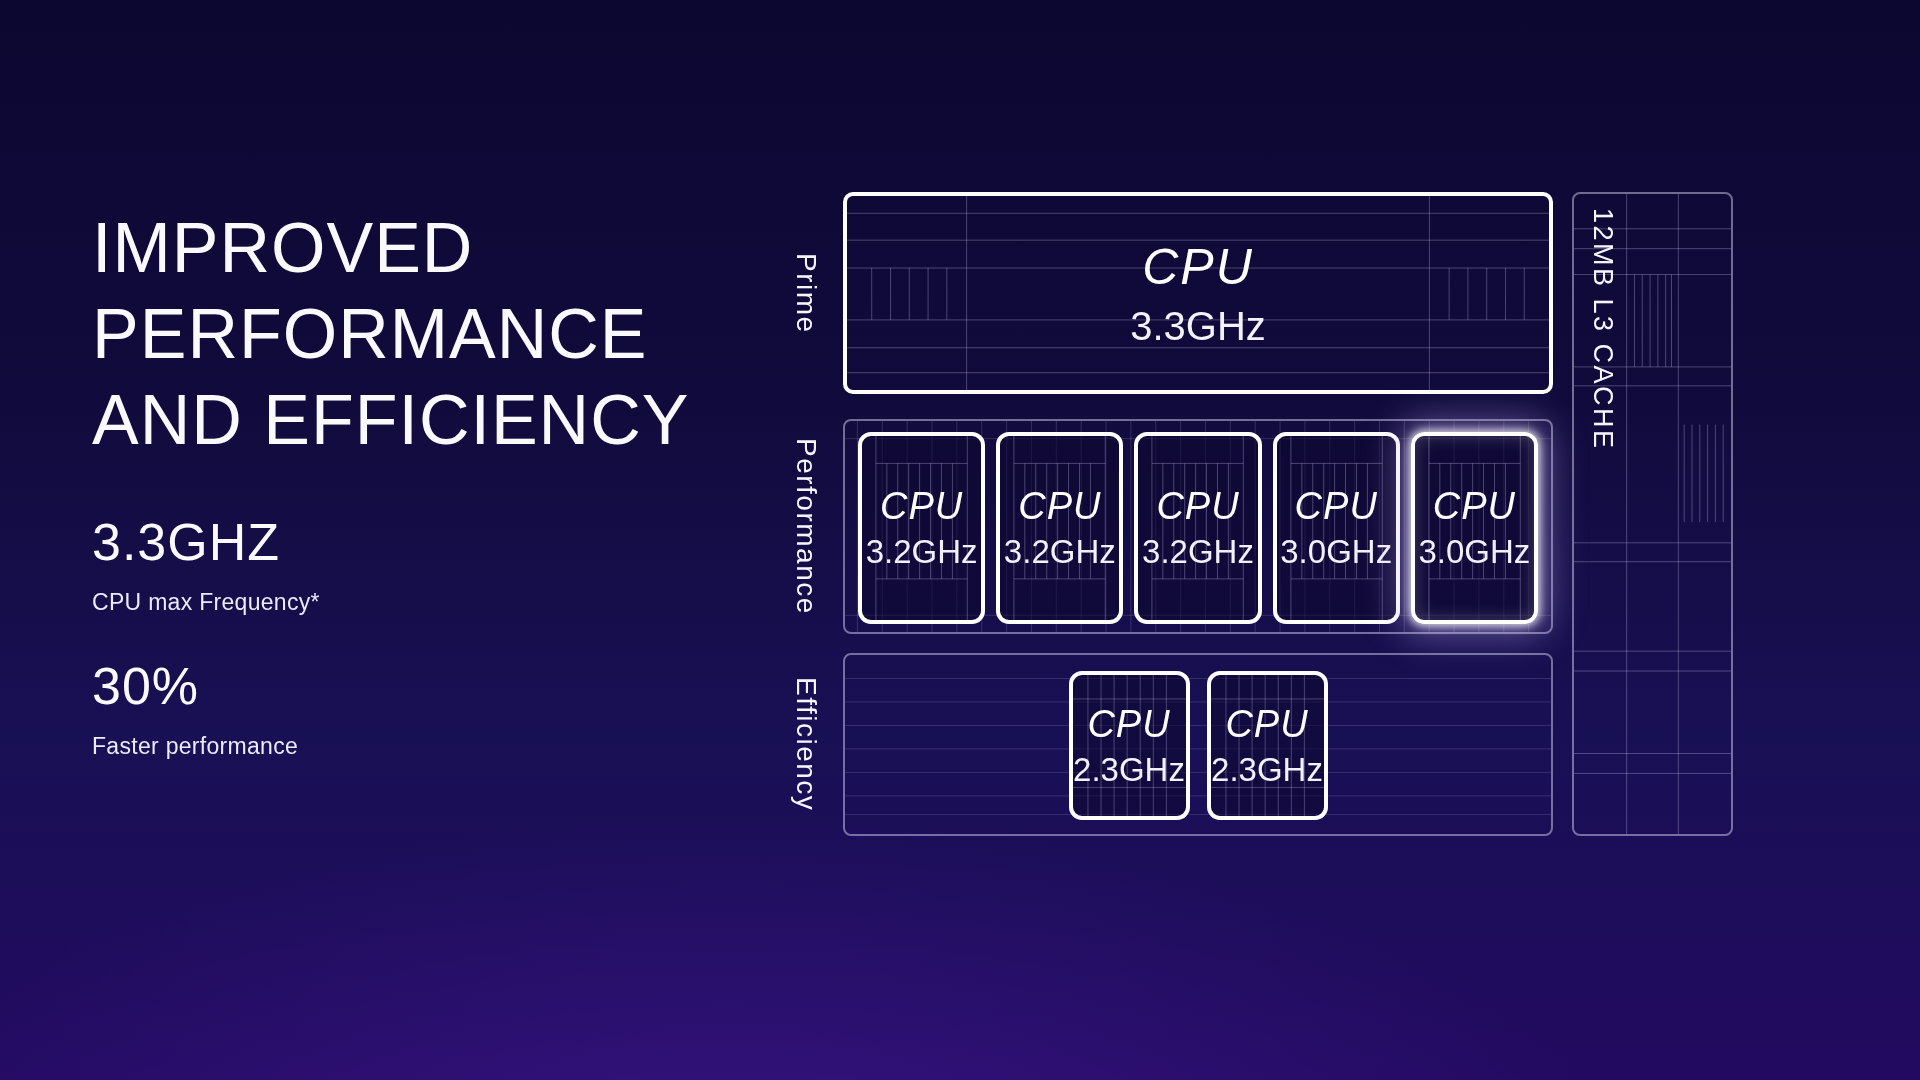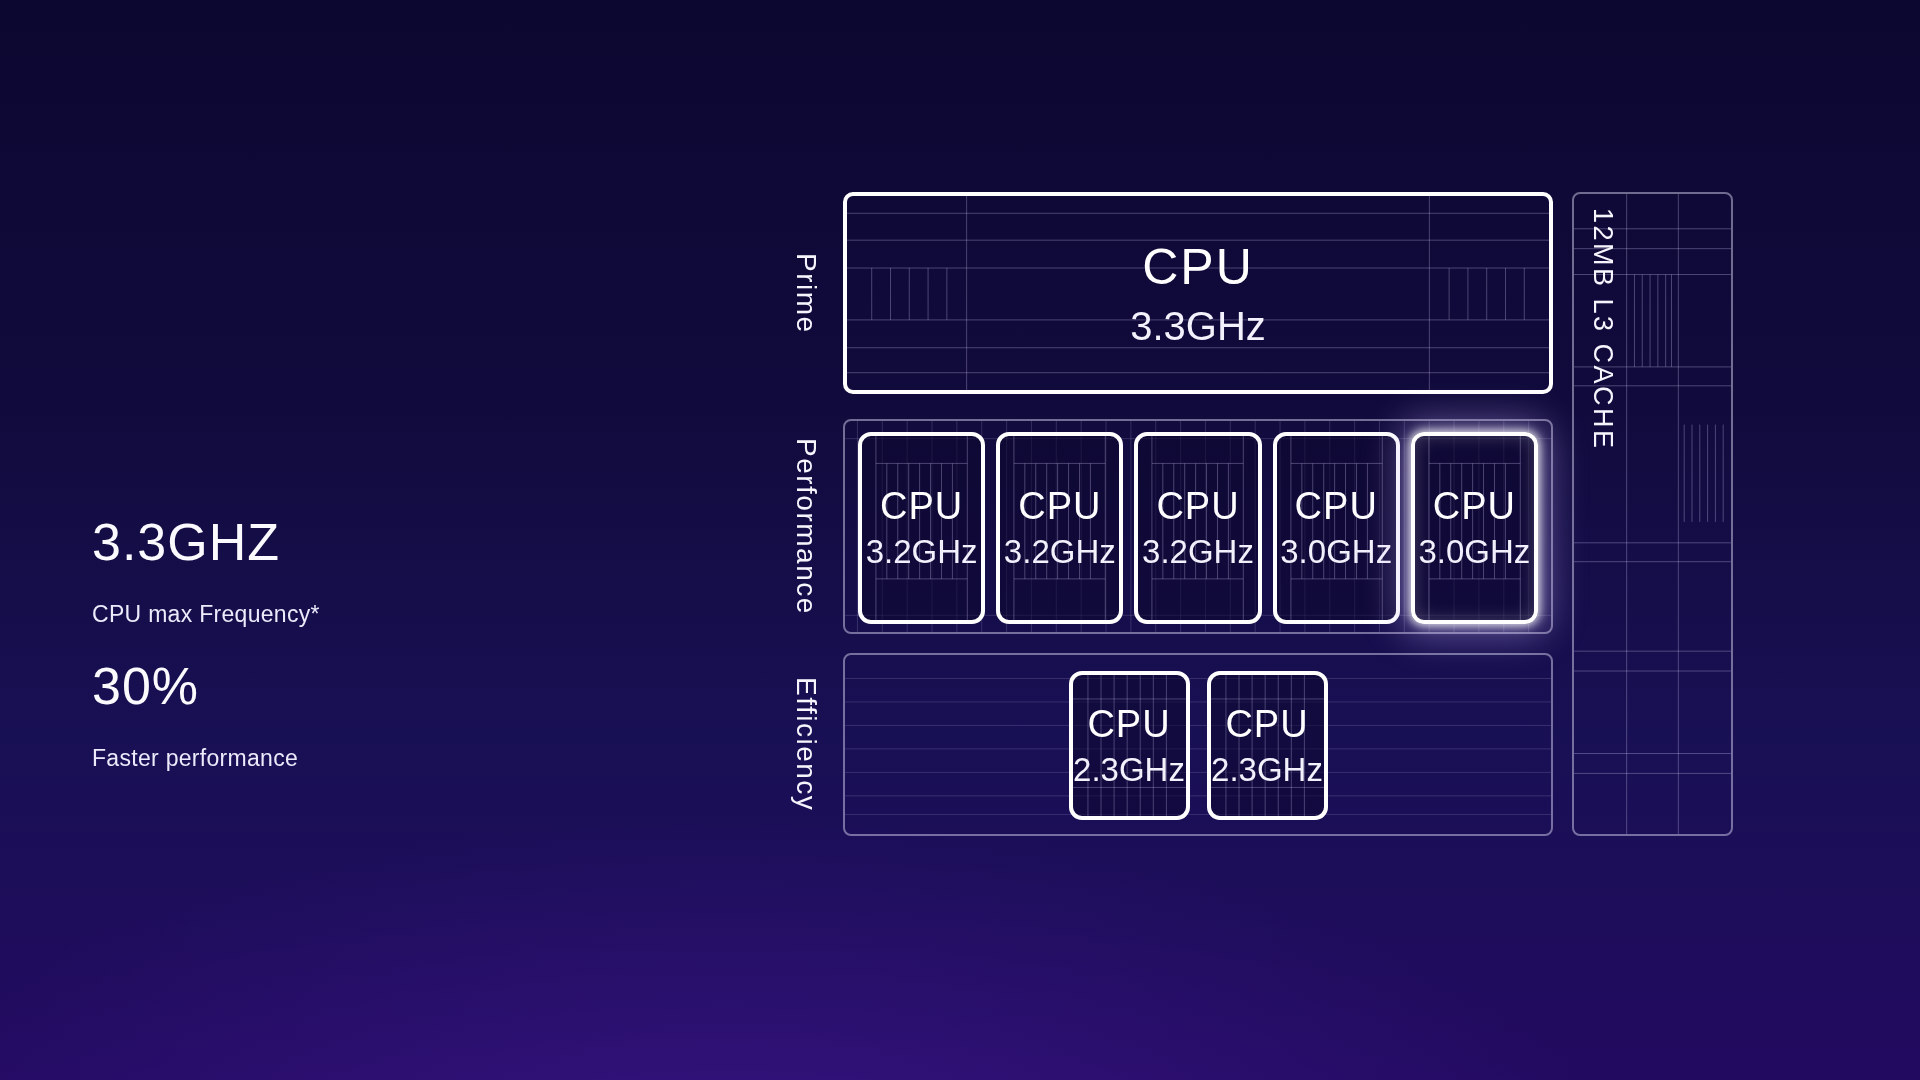--- a/index.html
+++ b/index.html
@@ -9,21 +9,21 @@
     background:
       radial-gradient(1300px 560px at 38% 112%, rgba(104,44,210,0.30), rgba(104,44,210,0) 70%),
       linear-gradient(180deg,#0b0730 0%,#110b3d 38%,#181054 68%,#220a60 100%);
   }
   
   .headline{position:absolute;left:92px;top:205px;margin:0;font-size:70px;line-height:86px;
     font-weight:500;letter-spacing:1px;color:#faf9fe;}
   .headline span{display:block;}
   .stat{position:absolute;left:92px;}
   .stat-value{font-size:52px;font-weight:500;letter-spacing:1px;color:#fbfafe;}
-  .stat-label{margin-top:29px;font-size:23px;font-weight:400;letter-spacing:0.3px;color:#eceafb;}
+  .stat-label{margin-top:17px;font-size:23px;font-weight:400;letter-spacing:0.3px;color:#eceafb;}
   .stat1{top:512px;}
   .stat2{top:656px;}
   
   .diagram{position:absolute;left:843px;top:192px;width:890px;height:644px;}
   .row-label{position:absolute;left:-58px;width:42px;display:flex;align-items:center;justify-content:center;}
   .row-label span{writing-mode:vertical-rl;font-size:28px;letter-spacing:1.5px;color:#f6f5fd;}
   .lbl-prime{top:0;height:202px;}
   .lbl-perf{top:227px;height:215px;}
   .lbl-eff{top:461px;height:183px;}
   .prime-box{position:absolute;left:0;top:0;width:710px;height:202px;box-sizing:border-box;
@@ -37,35 +37,40 @@
   .l3-box{position:absolute;left:729px;top:0;width:161px;height:644px;box-sizing:border-box;
     border:2px solid rgba(233,230,255,0.45);border-radius:8px;}
   .l3-label{position:absolute;left:13px;top:14px;writing-mode:vertical-rl;
     font-size:27px;letter-spacing:2.5px;color:#f6f5fd;}
   .cpu-core{position:relative;flex:1;box-sizing:border-box;border:4px solid #ffffff;border-radius:13px;
     background:rgba(13,8,46,0.55);display:flex;flex-direction:column;align-items:center;
     justify-content:center;gap:5px;}
   .eff-box .cpu-core{flex:0 0 121px;}
   .cpu-core.glow{box-shadow:0 0 10px 2px rgba(255,255,255,0.85),0 0 36px 12px rgba(205,185,255,0.40),
     inset 0 0 18px rgba(255,255,255,0.22);}
-  .core-name{font-size:38px;letter-spacing:1px;color:#ffffff;}
+  .core-name{font-size:38px;letter-spacing:1px;color:#ffffff;font-style:italic;}
   .core-freq{font-size:33px;color:#f3f1fc;}
   .prime-text{position:absolute;inset:0;display:flex;flex-direction:column;align-items:center;
     justify-content:center;gap:8px;}
   .prime-text .core-name{font-size:50px;letter-spacing:2px;}
   .prime-text .core-freq{font-size:40px;}
   svg.grid{position:absolute;inset:0;width:100%;height:100%;display:block;pointer-events:none;}
   .faint{stroke:rgba(221,215,255,0.30);stroke-width:1;}
   .fainter{stroke:rgba(221,215,255,0.17);stroke-width:1;}
 </style>
 </head>
 <body>
 
 <div class="stage">
 
+  <h1 class="headline">
+    <span>IMPROVED</span>
+    <span>PERFORMANCE</span>
+    <span>AND EFFICIENCY</span>
+  </h1>
 
   <div class="stat stat1">
     <div class="stat-value">3.3GHZ</div>
     <div class="stat-label">CPU max Frequency*</div>
   </div>
   <div class="stat stat2">
     <div class="stat-value">30%</div>
     <div class="stat-label">Faster performance</div>
   </div>
 

